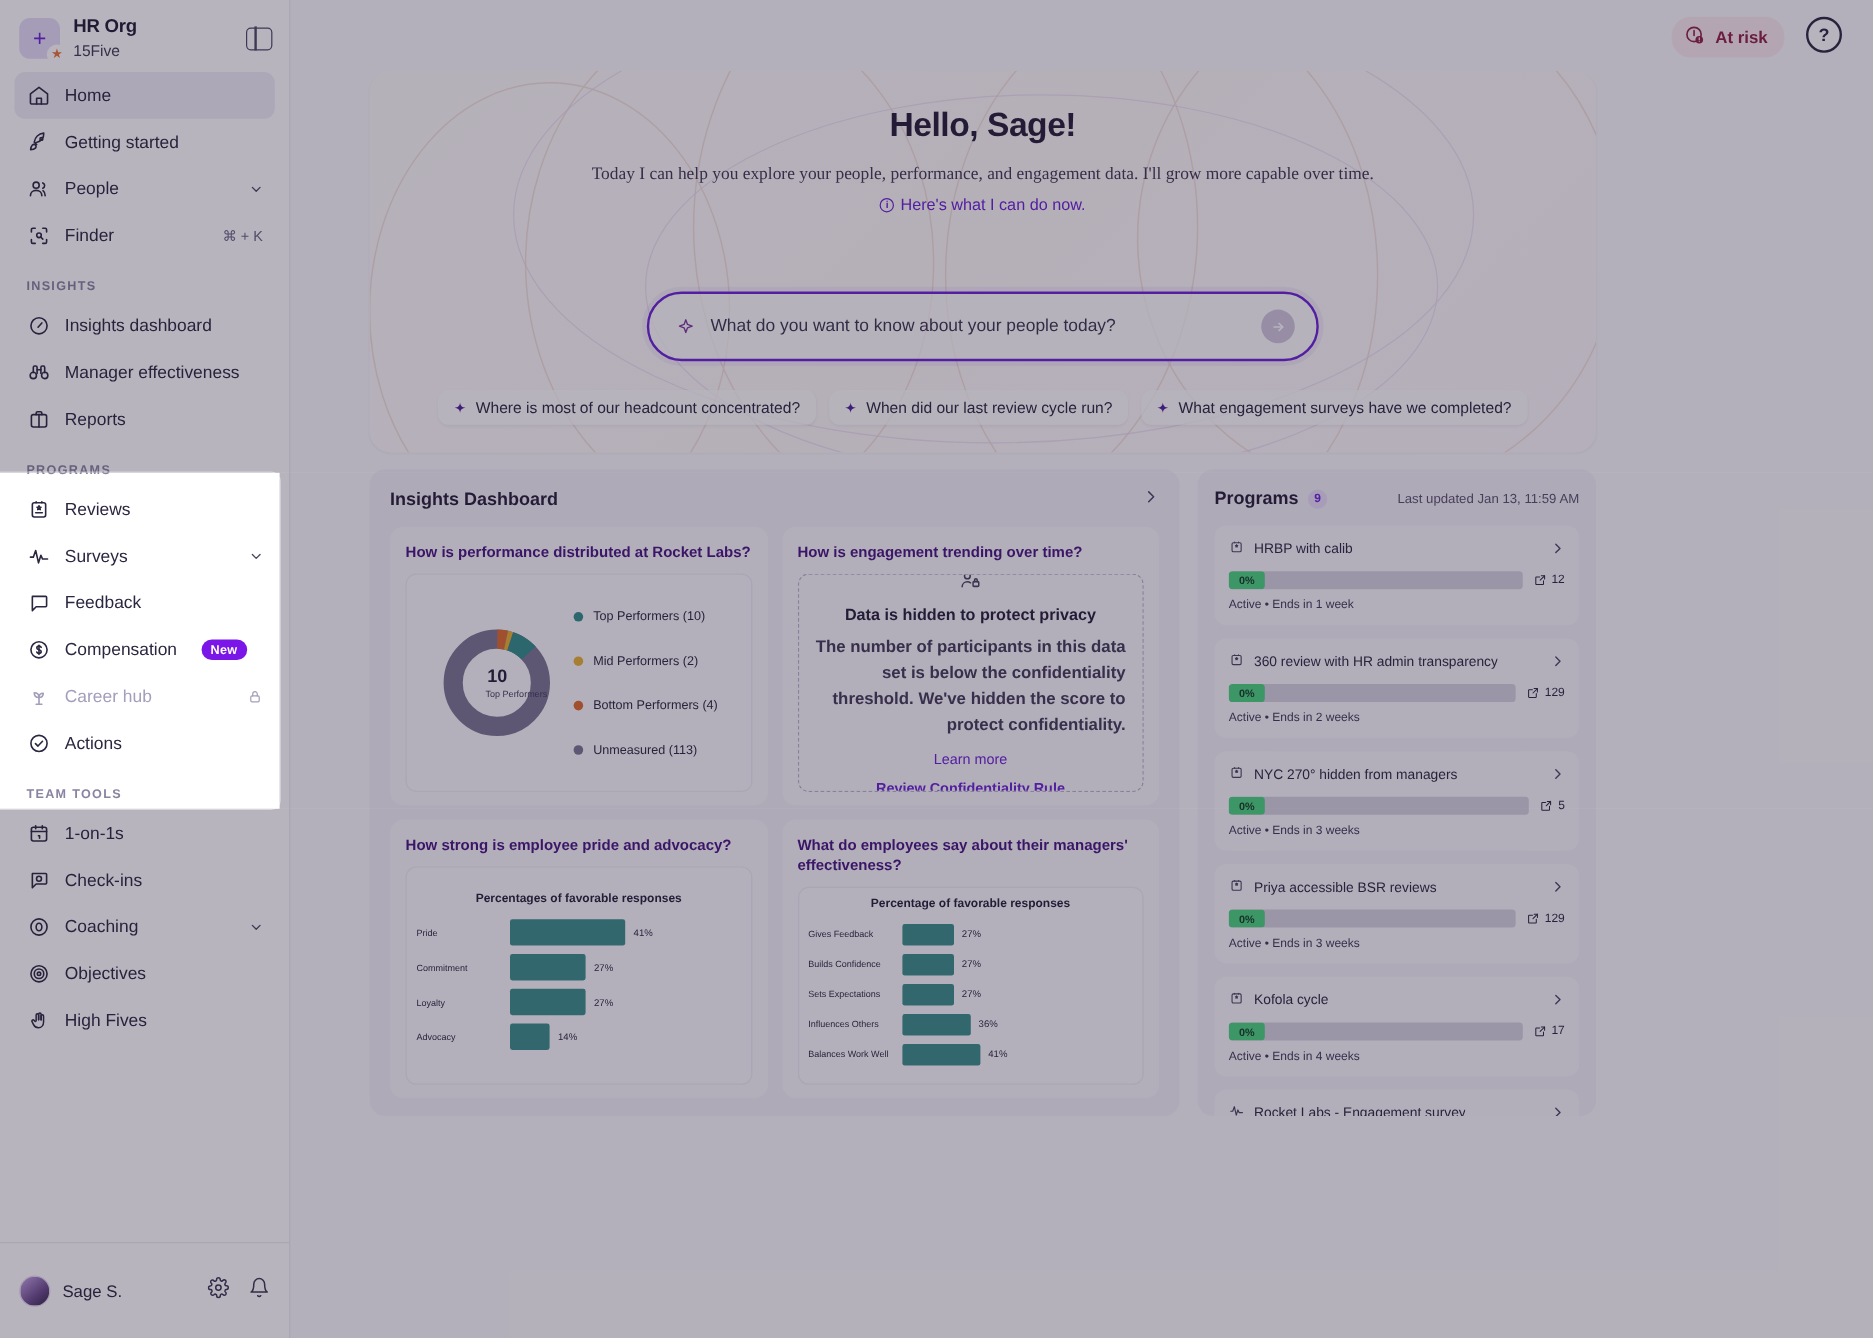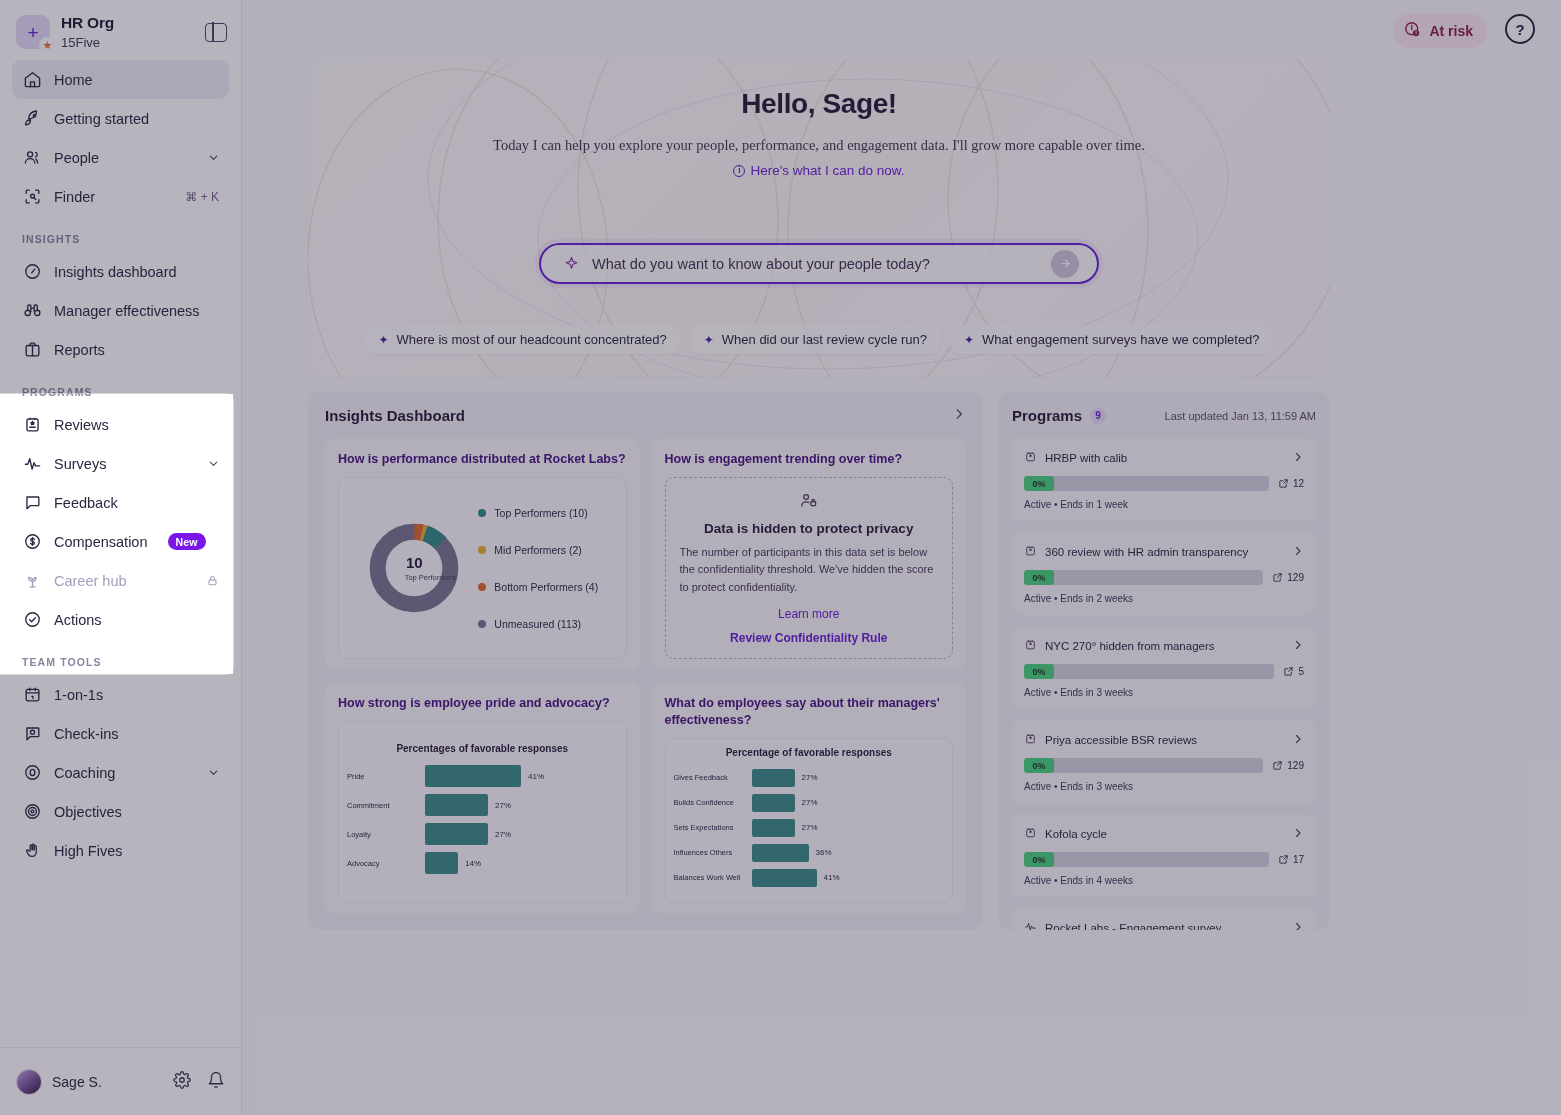--- a/index.html
+++ b/index.html
@@ -80,21 +80,21 @@
     font-size: 10.5px; font-weight: 700; letter-spacing: 1.1px;
     color: #8a83a1; padding: 17px 22px 7px 22px; text-transform: uppercase;
   }
   .badge-new {
     background: #7a16e8; color: #fff; font-size: 10.5px; font-weight: 700;
     border-radius: 9px; padding: 2.5px 8px; margin-left: 8px; letter-spacing: .2px;
   }
   .sidebar-spacer { flex: 1 1 auto; }
   .user-bar {
     border-top: 1px solid #eceaf2;
-    height: 68px; display: flex; align-items: center; gap: 10px;
+    height: 80px; display: flex; align-items: center; gap: 10px;
     padding: 0 16px;
   }
   .avatar {
     width: 26px; height: 26px; border-radius: 50%;
     background: linear-gradient(140deg,#c9a9e8,#6b4a8c 60%,#2f2440);
     flex: 0 0 26px; border: 1.5px solid #e6d9f2;
   }
   .user-name { font-size: 14px; color: #2c2640; }
   .user-actions { margin-left: auto; display: flex; gap: 16px; color: #3d3752; }
 
@@ -139,21 +139,21 @@
     font-size: 13.5px; color: #6b21d6; margin-top: 9px;
     display: inline-flex; align-items: center; gap: 5px; cursor: pointer;
   }
   .hero-link .info-c {
     width: 12px; height: 12px; border: 1.3px solid #6b21d6; border-radius: 50%;
     display: inline-flex; align-items: center; justify-content: center;
     font-size: 8.5px; font-weight: 700; line-height: 1;
   }
   .ask-box {
     position: absolute; left: 231px; top: 184px;
-    width: 560px; height: 41px;
+    width: 560px; height: 58px;
     border: 2px solid #6b21d6; border-radius: 30px;
     background: rgba(255,255,255,.65);
     display: flex; align-items: center; padding: 0 10px 0 22px;
     box-shadow: 0 0 0 4px rgba(107,33,214,.06);
   }
   .ask-icon { width: 17px; height: 17px; flex: 0 0 17px; margin-right: 12px; }
   .ask-input {
     flex: 1 1 auto; border: none; background: transparent; outline: none;
     font-family: inherit; font-size: 14.5px; color: #2c2640;
   }
@@ -213,24 +213,24 @@
     font-size: 12.5px; font-weight: 700; color: #46137f; line-height: 1.35;
     margin-bottom: 9px; min-height: 17px;
   }
   .icard-body {
     flex: 1 1 auto; border: 1px solid #eceaf2; border-radius: 9px;
     background: #fafafc; display: flex; align-items: center; justify-content: center;
     padding: 8px; overflow: hidden;
   }
   .icard-body.dashed {
     border: 1.5px dashed #bab3cc; background: #f8f6fb;
-    flex-direction: column; text-align: left; padding: 13px 14px;
+    flex-direction: column; text-align: right; padding: 13px 14px;
   }
   .privacy-title { font-size: 13.5px; font-weight: 700; color: #241d38; margin: 7px 0 8px; }
-  .privacy-text { font-size: 11px; color: #413a56; line-height: 1.55; }
+  .privacy-text { font-size: 14px; color: #413a56; line-height: 1.55; font-weight: bold; }
   .privacy-link { font-size: 12px; color: #6b21d6; margin-top: 11px; cursor: pointer; }
   .privacy-link.strong { font-weight: 700; margin-top: 10px; }
 
   
   .donut-wrap { display: flex; align-items: center; gap: 16px; }
   .donut { position: relative; width: 96px; height: 96px; flex: 0 0 96px; }
   .donut-center {
     position: absolute; inset: 0; display: flex; flex-direction: column;
     align-items: center; justify-content: center; text-align: center;
   }

